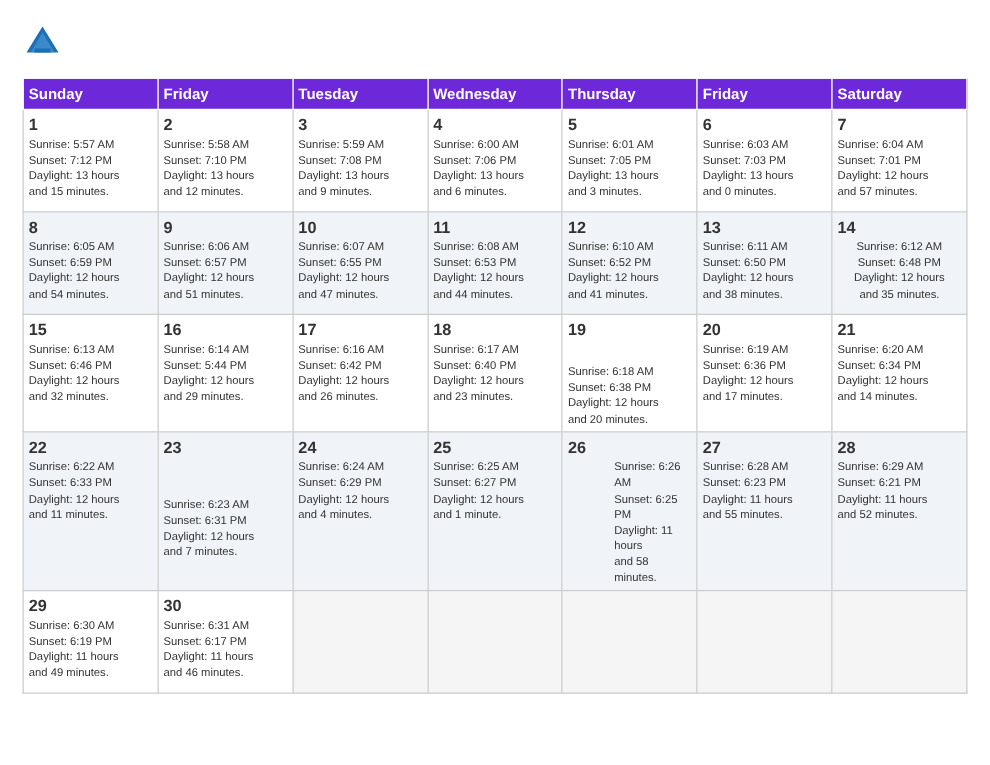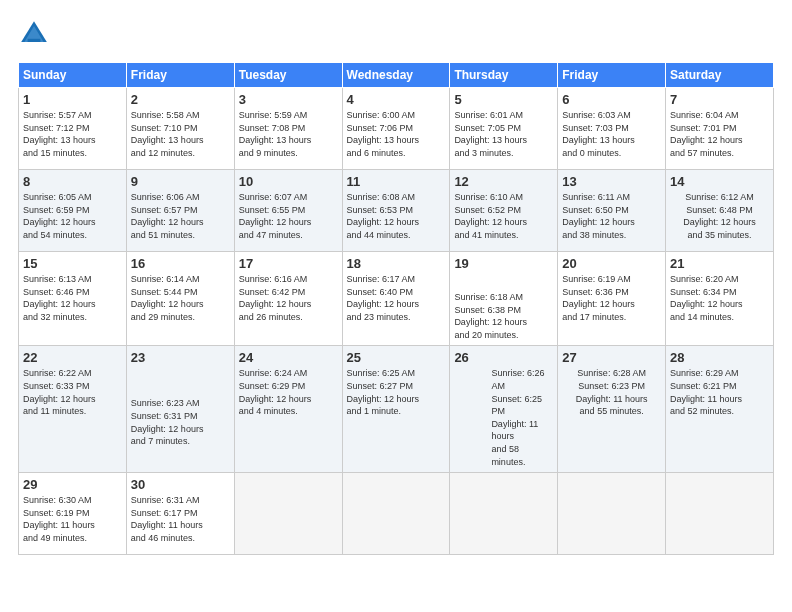--- a/index.html
+++ b/index.html
@@ -58,21 +58,21 @@
       font-size: 14px;
       color: #555;
       margin-top: 2px;
     }
     .calendar {
       width: 100%;
       border-collapse: collapse;
       table-layout: fixed;
     }
     .calendar th {
-      background: #3b82f6;
+      background: #6d28d9;
       color: #fff;
       font-size: 12px;
       font-weight: bold;
       padding: 5px 4px;
       text-align: left;
       border: 1px solid #fff;
     }
     .calendar td {
       vertical-align: top;
       font-size: 9.5px;
@@ -320,21 +320,21 @@
           </td>
           <td>
             <span class="day-number">26</span>
             <div class="day-info" style="white-space: pre-line; margin-left: 37px;">Sunrise: 6:26 AM
 Sunset: 6:25 PM
 Daylight: 11 hours
 and 58 minutes.</div>
           </td>
           <td>
             <span class="day-number">27</span>
-            <div class="day-info" style="white-space: pre-line; text-align: center;">Sunrise: 6:28 AM
+            <div class="day-info" style="white-space: pre-line;">Sunrise: 6:28 AM
 Sunset: 6:23 PM
 Daylight: 11 hours
 and 55 minutes.</div>
           </td>
           <td>
             <span class="day-number">28</span>
             <div class="day-info" style="white-space: pre-line;">Sunrise: 6:29 AM
 Sunset: 6:21 PM
 Daylight: 11 hours
 and 52 minutes.</div>

